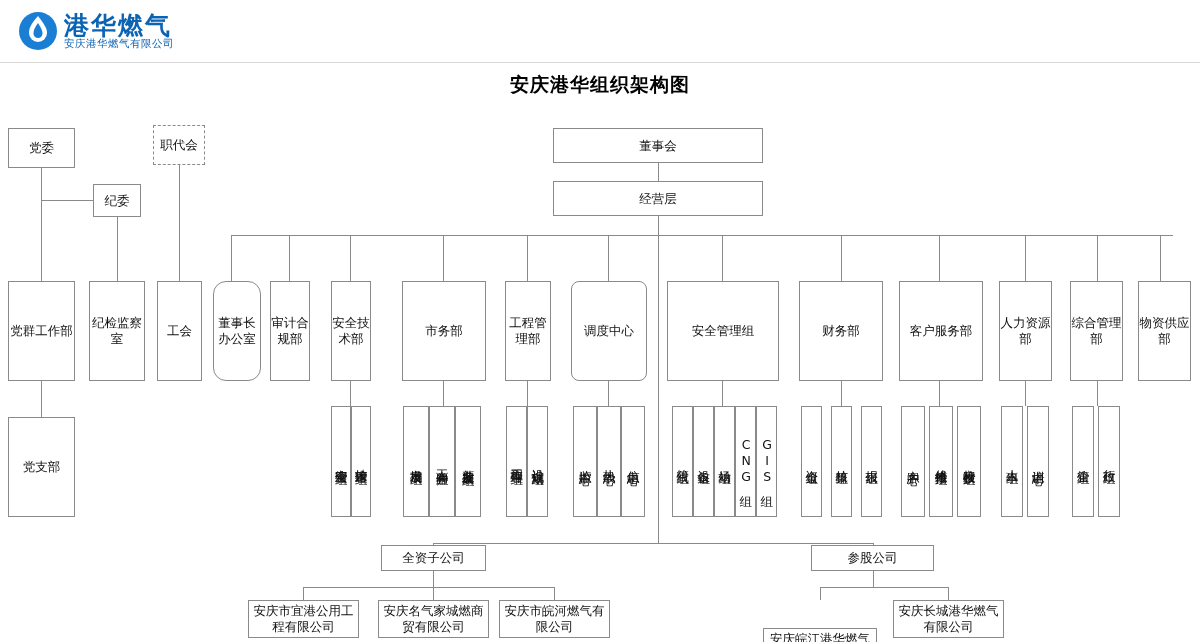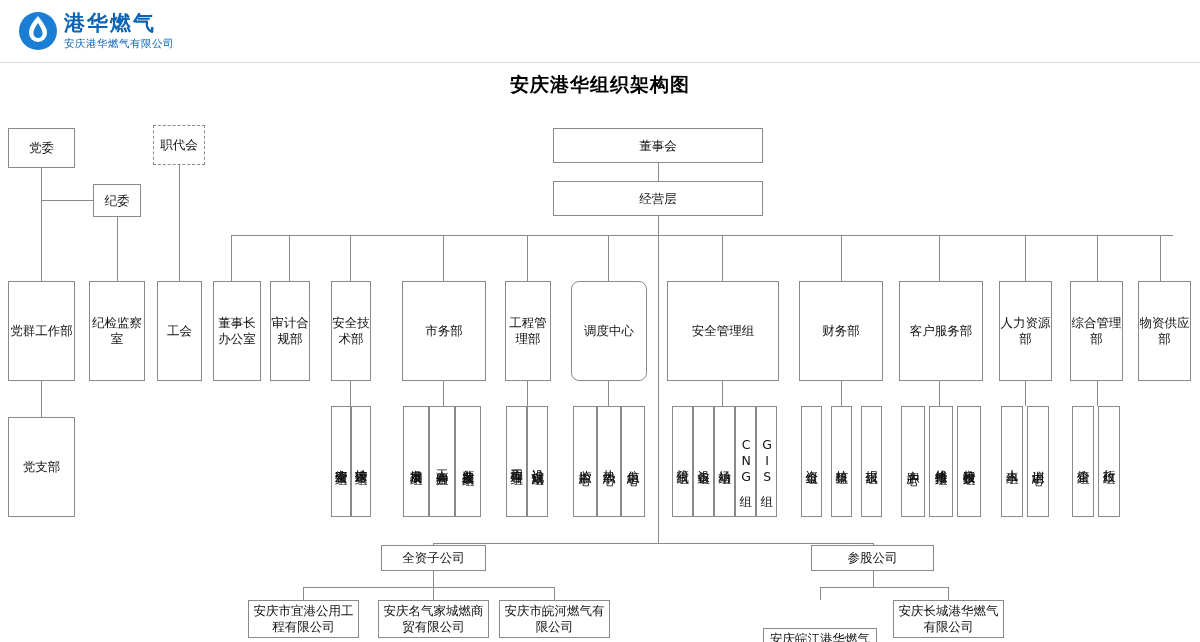--- a/index.html
+++ b/index.html
@@ -40,21 +40,21 @@
     left:0;right:0;top:72px;
     text-align:center;
     font-size:19px;
     font-weight:bold;
     letter-spacing:1px;
     color:#000;
   }
   
   #logo{position:absolute;left:18px;top:8px;width:200px;height:46px;z-index:5;}
   .logo-flame{position:absolute;left:0;top:2px;width:40px;height:42px;}
-  .logo-cn{position:absolute;left:46px;top:1px;font-size:21px;font-weight:bold;color:#0b63b4;letter-spacing:2px;font-family:"DejaVu Sans","Liberation Sans",sans-serif;}
+  .logo-cn{position:absolute;left:46px;top:1px;font-size:25px;font-weight:bold;color:#0b63b4;letter-spacing:2px;font-family:"DejaVu Sans","Liberation Sans",sans-serif;}
   .logo-sub{position:absolute;left:46px;top:29px;font-size:10.5px;color:#0b63b4;letter-spacing:0.5px;white-space:nowrap;}
   .divider{position:absolute;left:0;top:62px;width:1200px;height:1px;background:#d8d8d8;}
 </style>
 </head>
 <body>
 
 <div id="canvas">
 
   <div id="logo">
     <svg class="logo-flame" viewBox="0 0 40 42">
@@ -102,21 +102,21 @@
   <div class="line vl" style="left:1160px;top:235px;height:46px;"></div>
 
   <div class="box" style="left:8px;top:281px;width:67px;height:100px;">党群工作部</div>
   <div class="box" style="left:8px;top:417px;width:67px;height:100px;text-align:center;">党支部</div>
   <div class="line vl" style="left:41px;top:381px;height:36px;"></div>
 
   <div class="box" style="left:89px;top:281px;width:56px;height:100px;">
       <span>纪检监察室</span>
     </div>
   <div class="box" style="left:157px;top:281px;width:45px;height:100px;">工会</div>
-  <div class="box" style="left:213px;top:281px;width:48px;height:100px;">
+  <div class="box" style="left:213px;top:281px;width:48px;height:100px;border-radius:13px;">
       <span>董事长办公室</span>
     </div>
   <div class="box" style="left:270px;top:281px;width:40px;height:100px;">
       <span>审计合规部</span>
     </div>
   <div class="box" style="left:331px;top:281px;width:40px;height:100px;">
       <span>安全技术部</span>
     </div>
   <div class="box" style="left:402px;top:281px;width:84px;height:100px;">市务部</div>
   <div class="box" style="left:505px;top:281px;width:46px;height:100px;">

